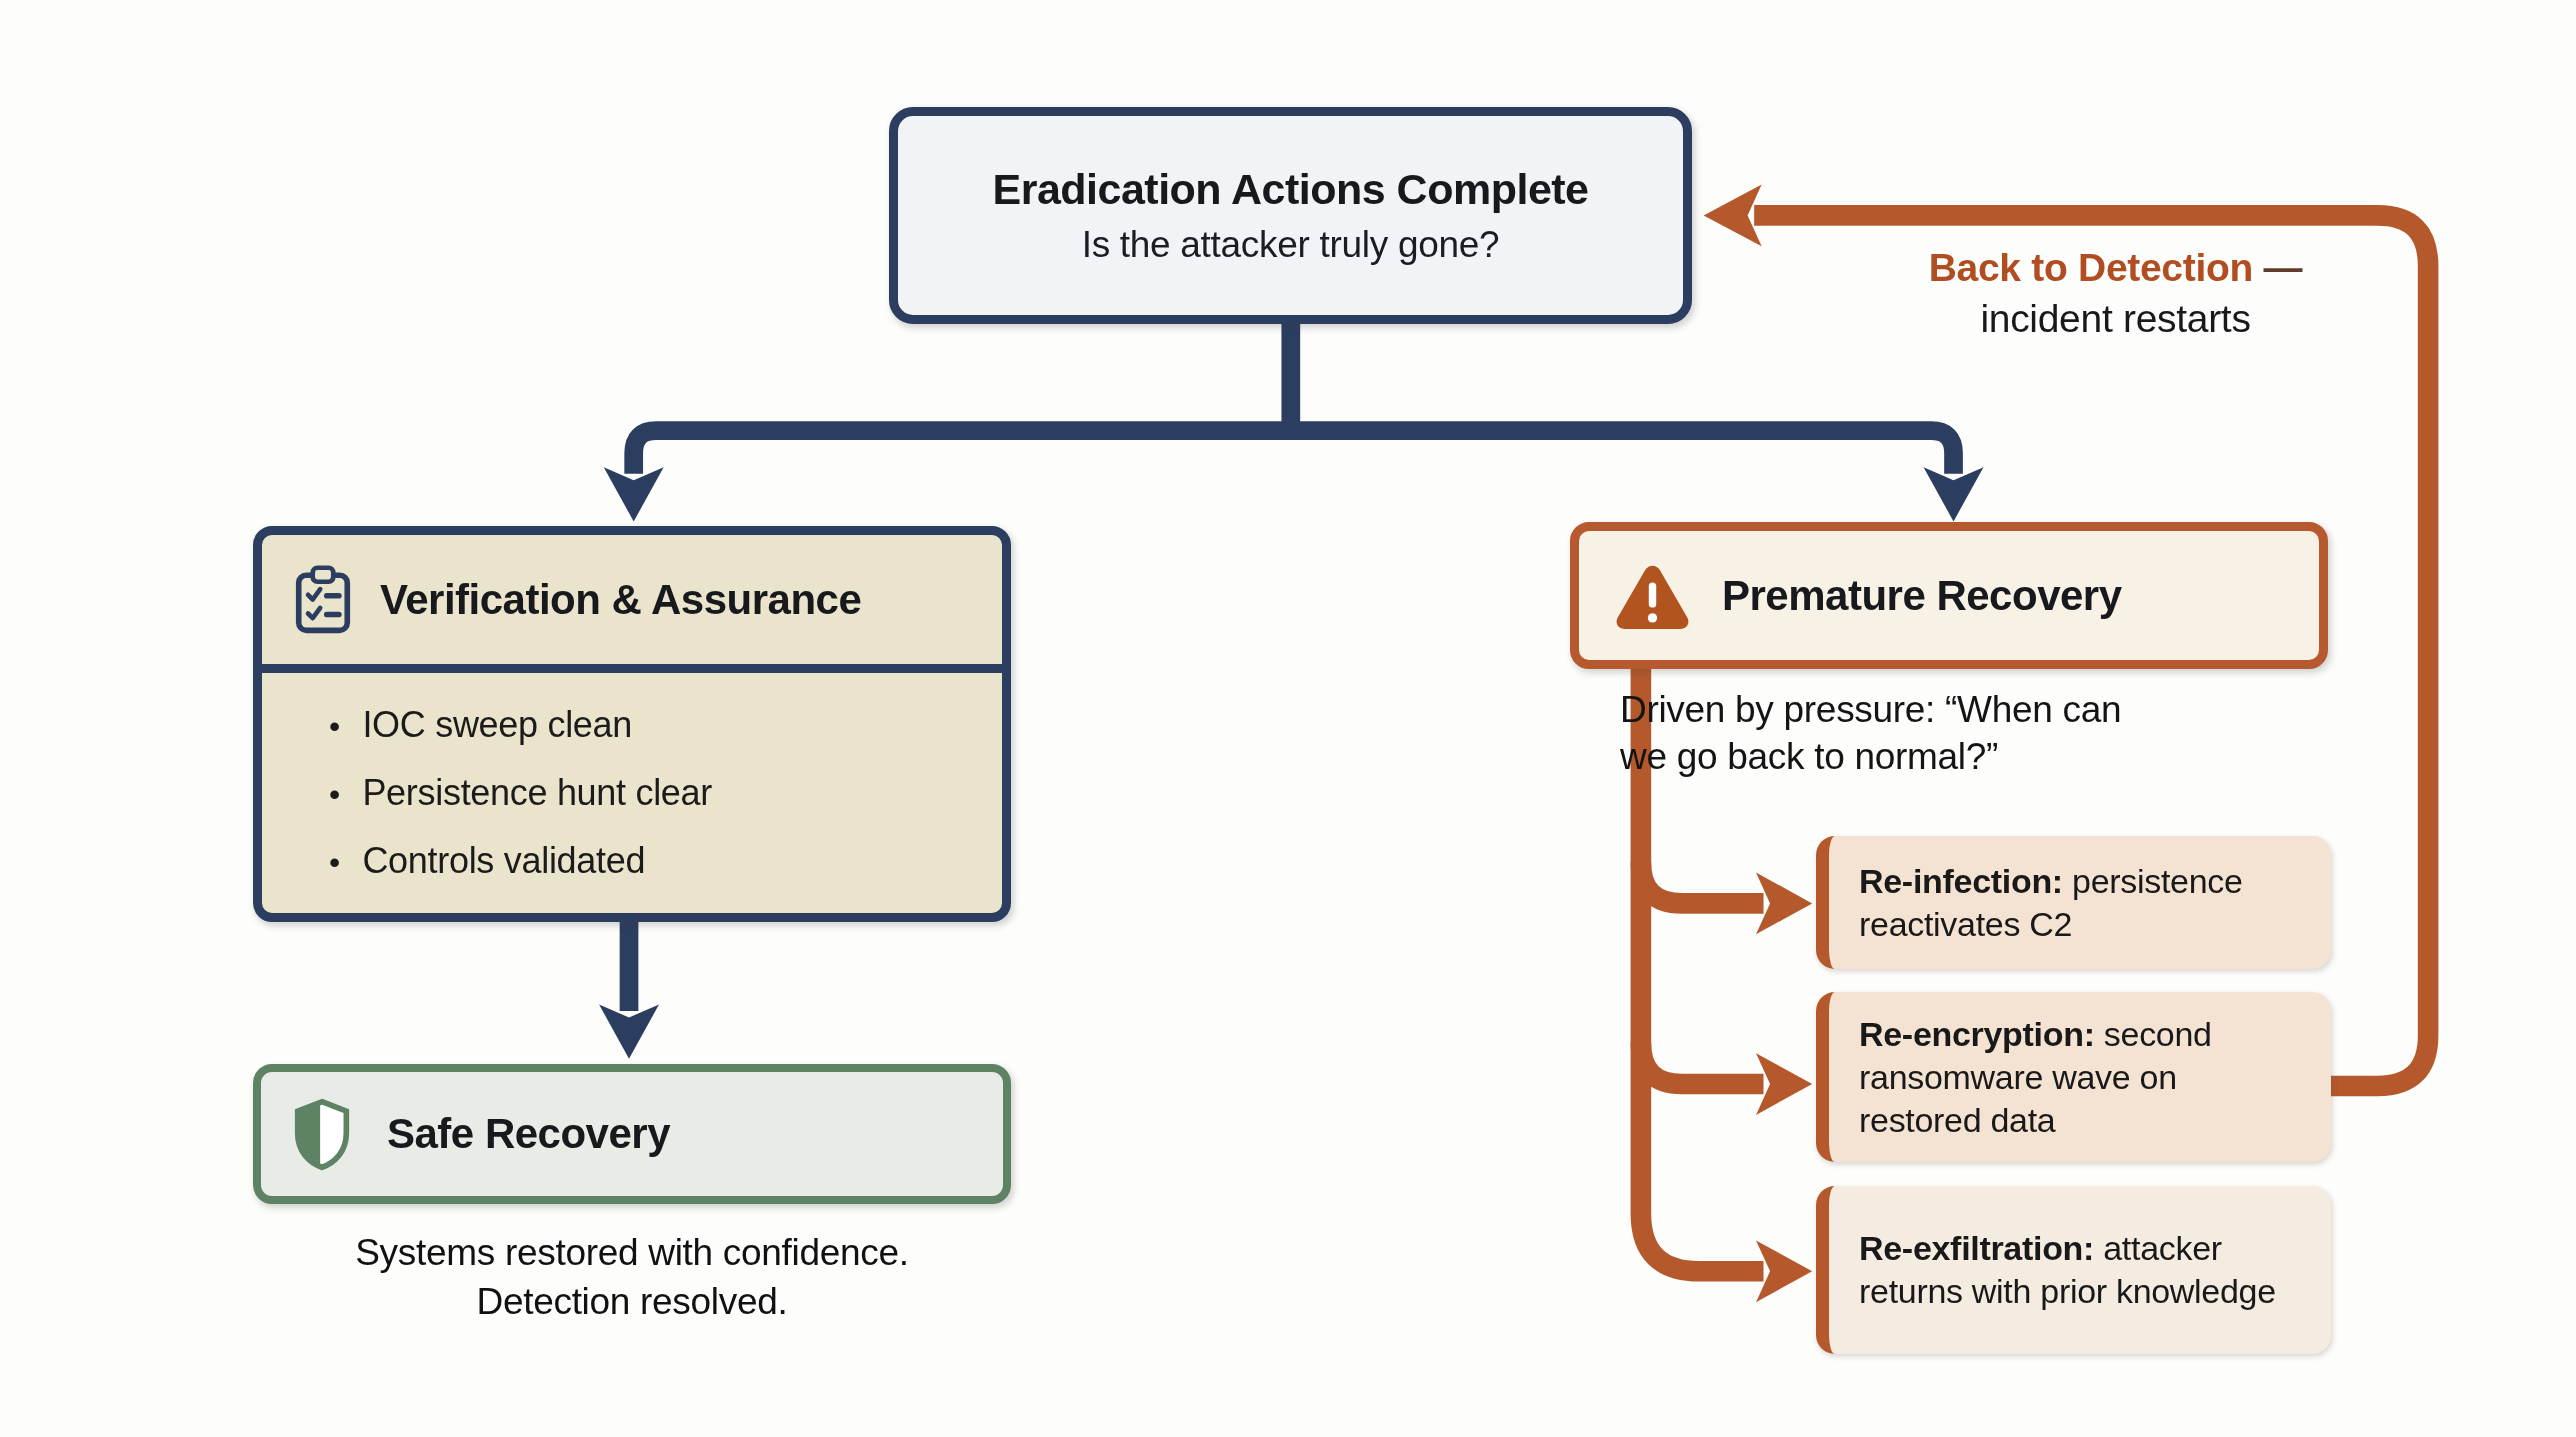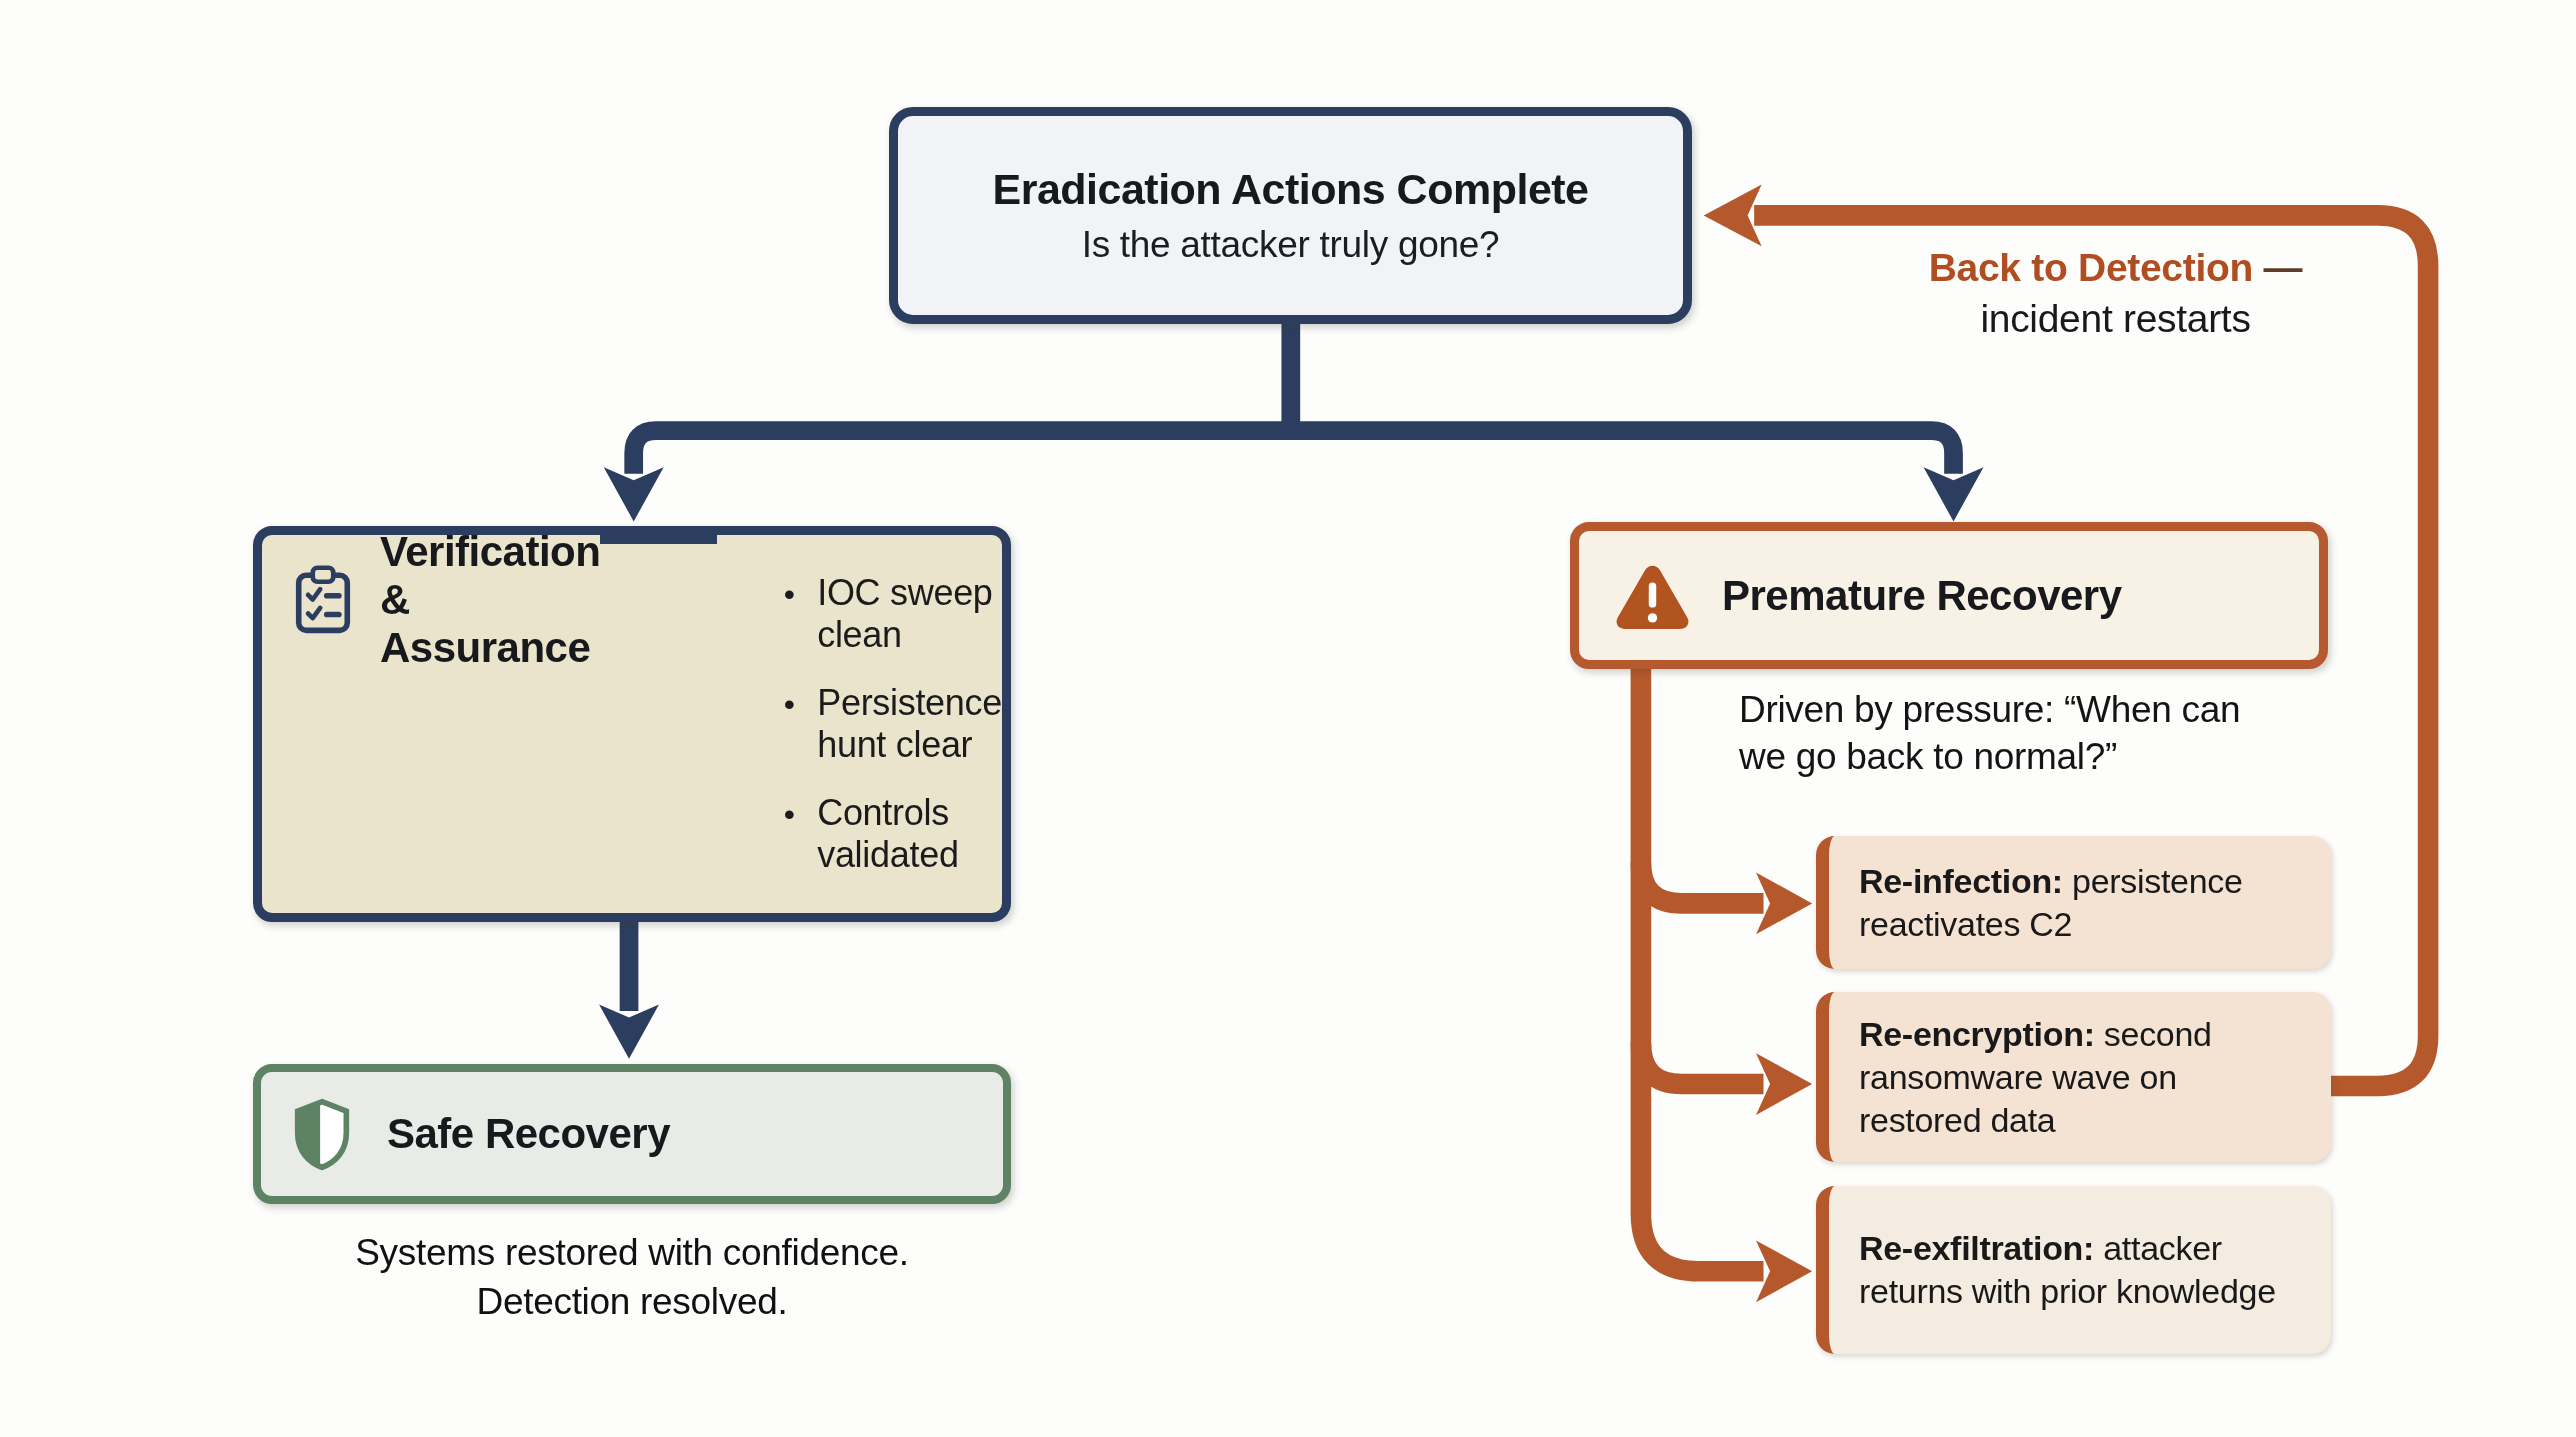--- a/index.html
+++ b/index.html
@@ -21,21 +21,21 @@
     background:#f2f3f7;border:9.4px solid #2c3e60;border-radius:24px;
     display:flex;flex-direction:column;align-items:center;justify-content:center;gap:9.4px;
   }
   .root-title{font-size:43px;font-weight:700;letter-spacing:-0.5px;}
   .root-sub{font-size:37px;color:#1b1d22;letter-spacing:-0.3px;}
 
   
   .verif-box{
     left:253px;top:526px;width:758px;height:396px;
     background:#ebe4cc;border:9.4px solid #2c3e60;border-radius:19px;
-    display:flex;
+    display:flex;flex-direction:column;
   }
   .verif-header{height:129px;display:flex;align-items:center;padding-left:32px;gap:28px;}
   .section-title{font-size:42px;font-weight:700;letter-spacing:-0.5px;}
   .verif-divider{height:9.4px;background:#2c3e60;width:100%;}
   .verif-body{flex:1;display:flex;flex-direction:column;justify-content:center;gap:26px;padding-left:67px;}
   .bullet-row{display:flex;align-items:baseline;gap:22.5px;font-size:36px;color:#1b1b1b;letter-spacing:-0.3px;}
   .bullet-dot{font-size:32px;}
 
   
   .safe-box{
@@ -48,21 +48,21 @@
     text-align:center;font-size:37px;line-height:49px;color:#111;letter-spacing:-0.3px;
   }
 
   
   .premature-box{
     left:1570px;top:522px;width:758px;height:147px;
     background:#f8f1e6;border:9.4px solid #b6592e;border-radius:19px;
     display:flex;align-items:center;padding-left:34px;gap:30px;
   }
   .premature-note{
-    position:absolute;left:1739px;top:686px;width:599px;z-index:2;
+    position:absolute;left:1620px;top:686px;width:599px;z-index:2;
     font-size:37px;line-height:47px;color:#141414;letter-spacing:-0.3px;
   }
 
   
   .risk-box{
     position:absolute;left:1816px;width:515px;z-index:2;
     background:#f4e3d3;border-left:13px solid #b5592c;border-radius:19px;
     display:flex;flex-direction:column;justify-content:center;
     padding:13px 26px 13px 30px;
     font-size:34px;line-height:43px;color:#191919;letter-spacing:-0.3px;

